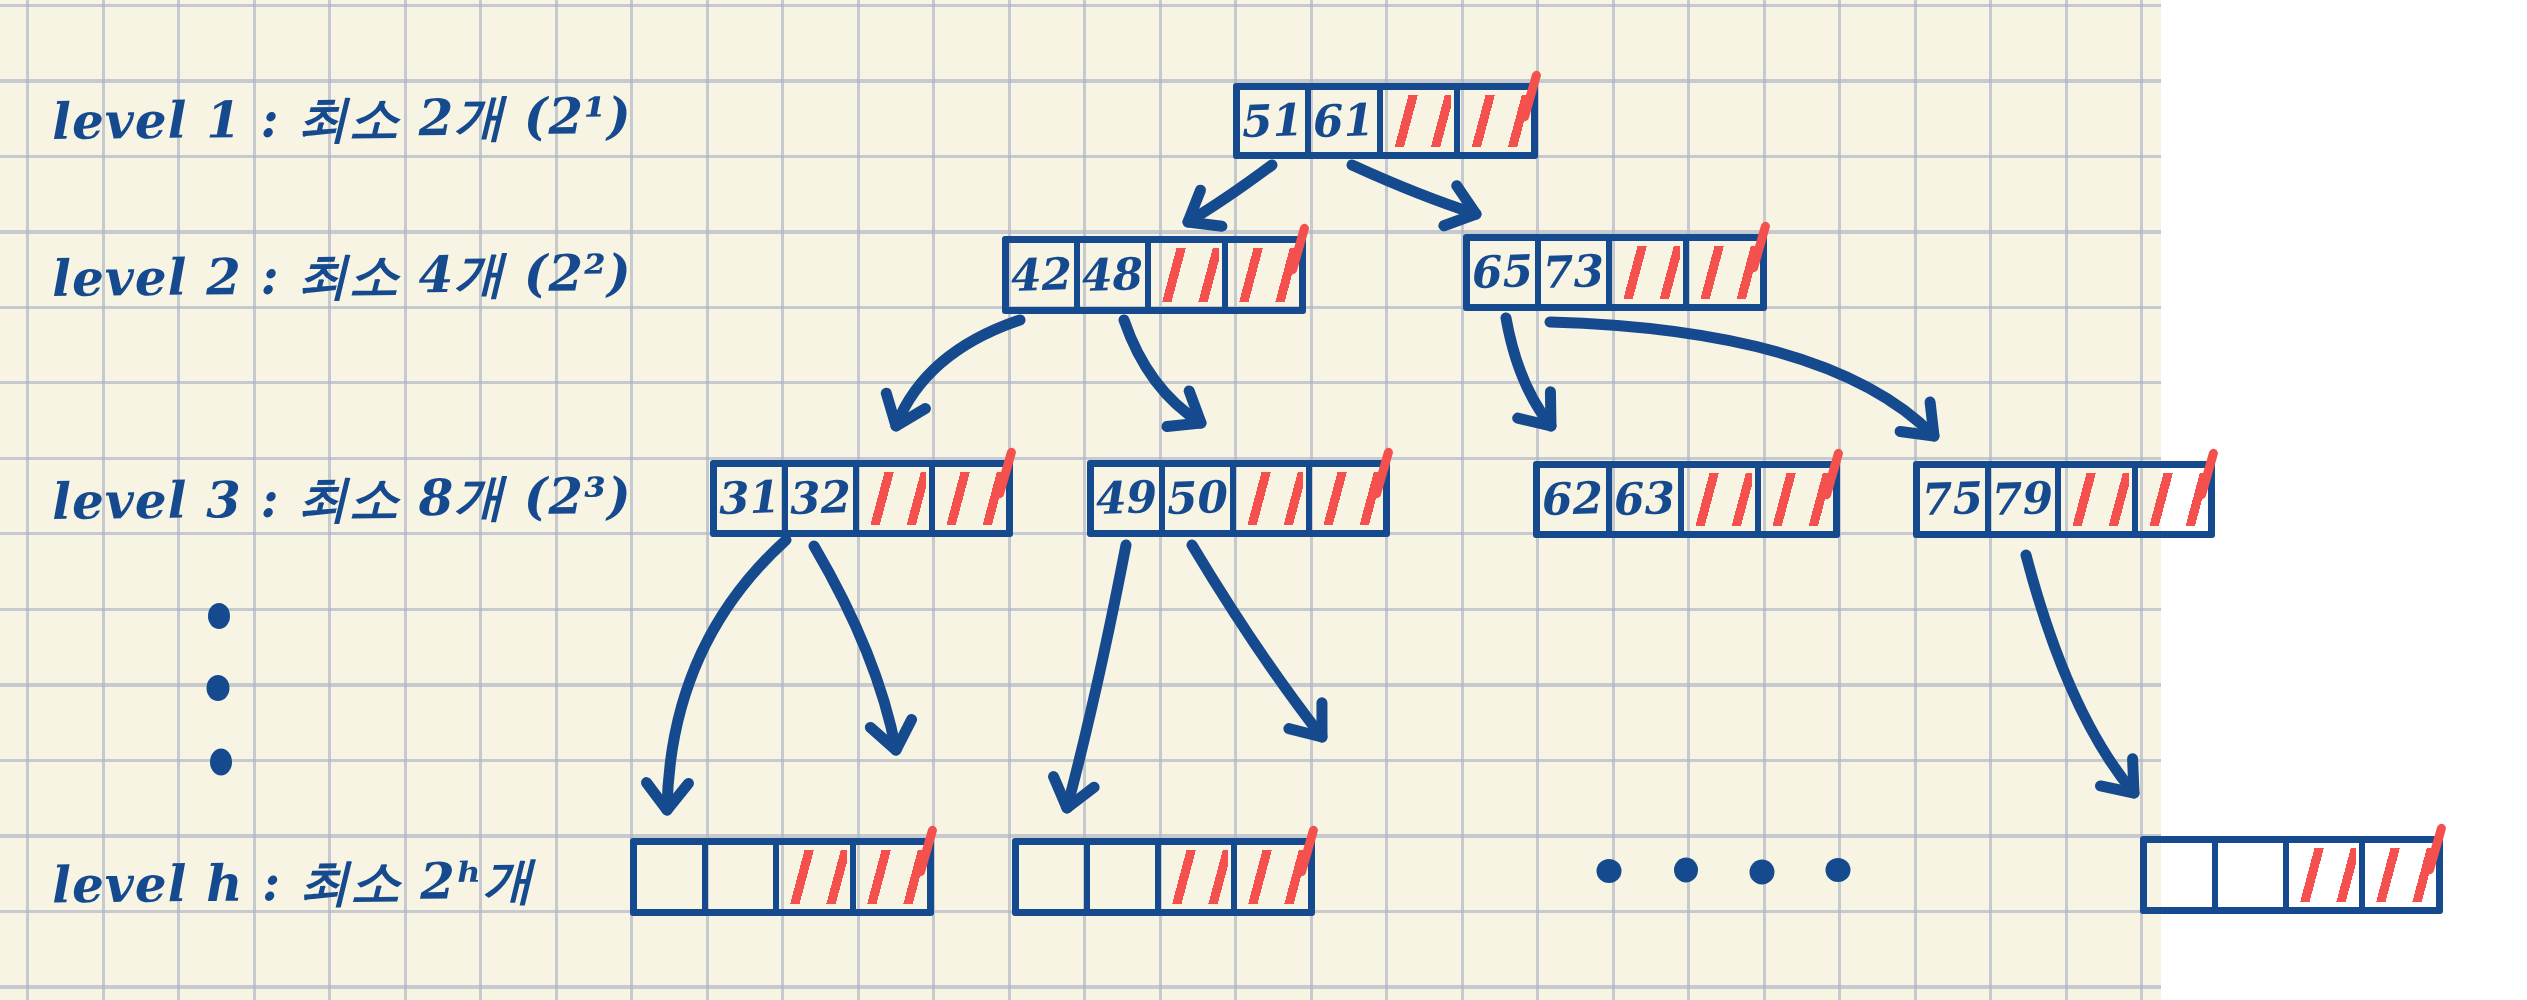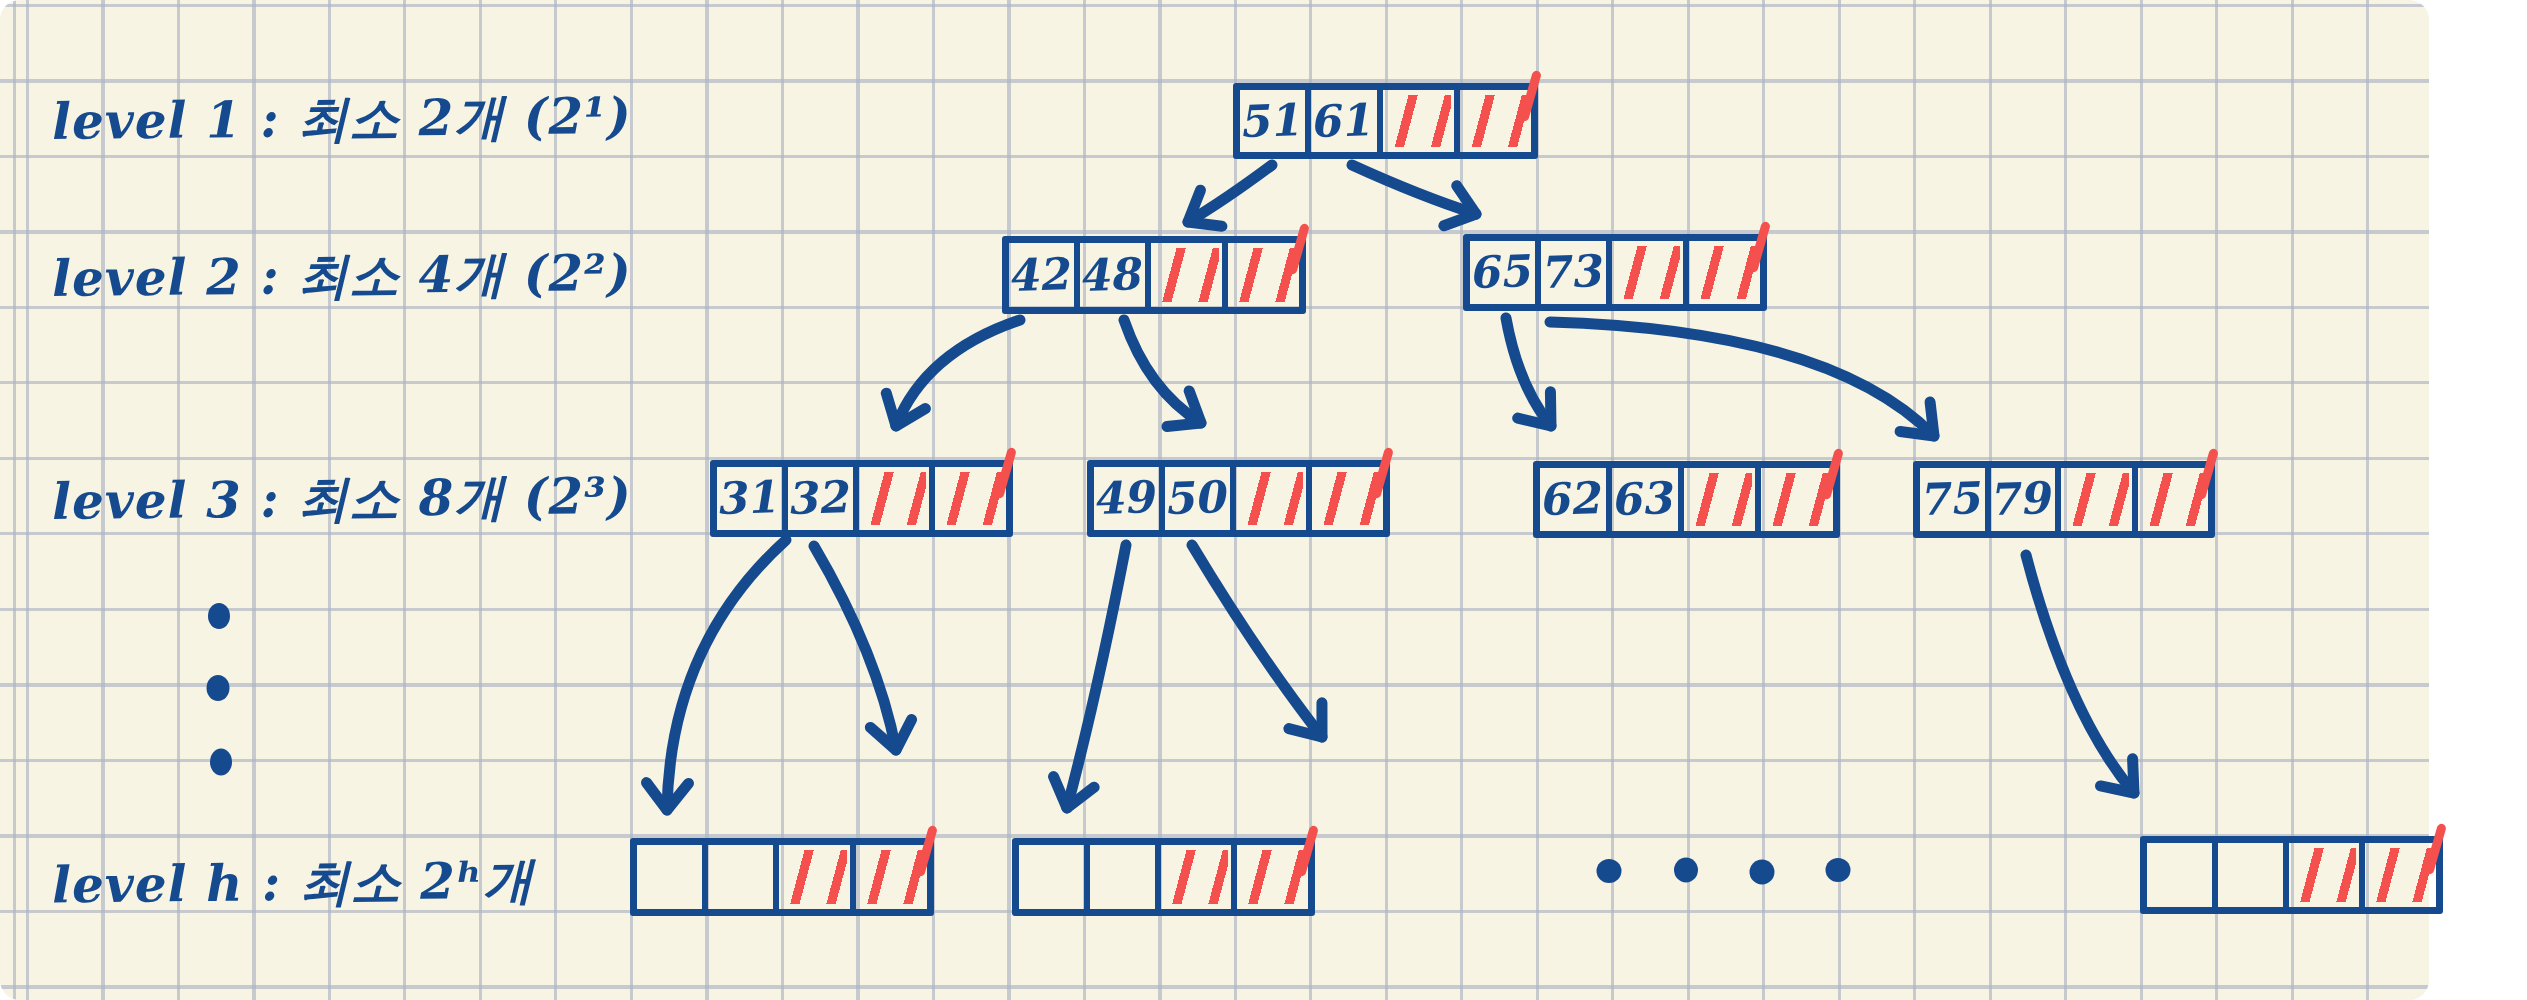--- a/index.html
+++ b/index.html
@@ -1,27 +1,26 @@
 <!DOCTYPE html>
 <html><head>
 <meta charset="utf-8">
 <style>
   html,body{margin:0;padding:0;}
   body{
     width:2527px;height:1000px;overflow:hidden;
     font-family:"DejaVu Serif", serif;
   }
   #canvas{
-    position:relative;width:2429px;height:1000px;
+    position:relative;width:2161px;height:1000px;
     background-color:#f7f4e4;
     background-image:
       repeating-linear-gradient(to right, rgba(172,180,195,.65) 0 3px, transparent 3px 75.5px),
       repeating-linear-gradient(to bottom, rgba(172,180,195,.65) 0 3px, transparent 3px 75.5px);
     background-position:26px 4px, 26px 4px;
-    border-radius:20px;
   }
   .row-label{
     position:absolute;
     color:#164a8f;
     font:italic 700 50px "DejaVu Serif", serif;
     letter-spacing:1px;
     white-space:nowrap;
     transform:rotate(-0.6deg);
   }
   .node{

